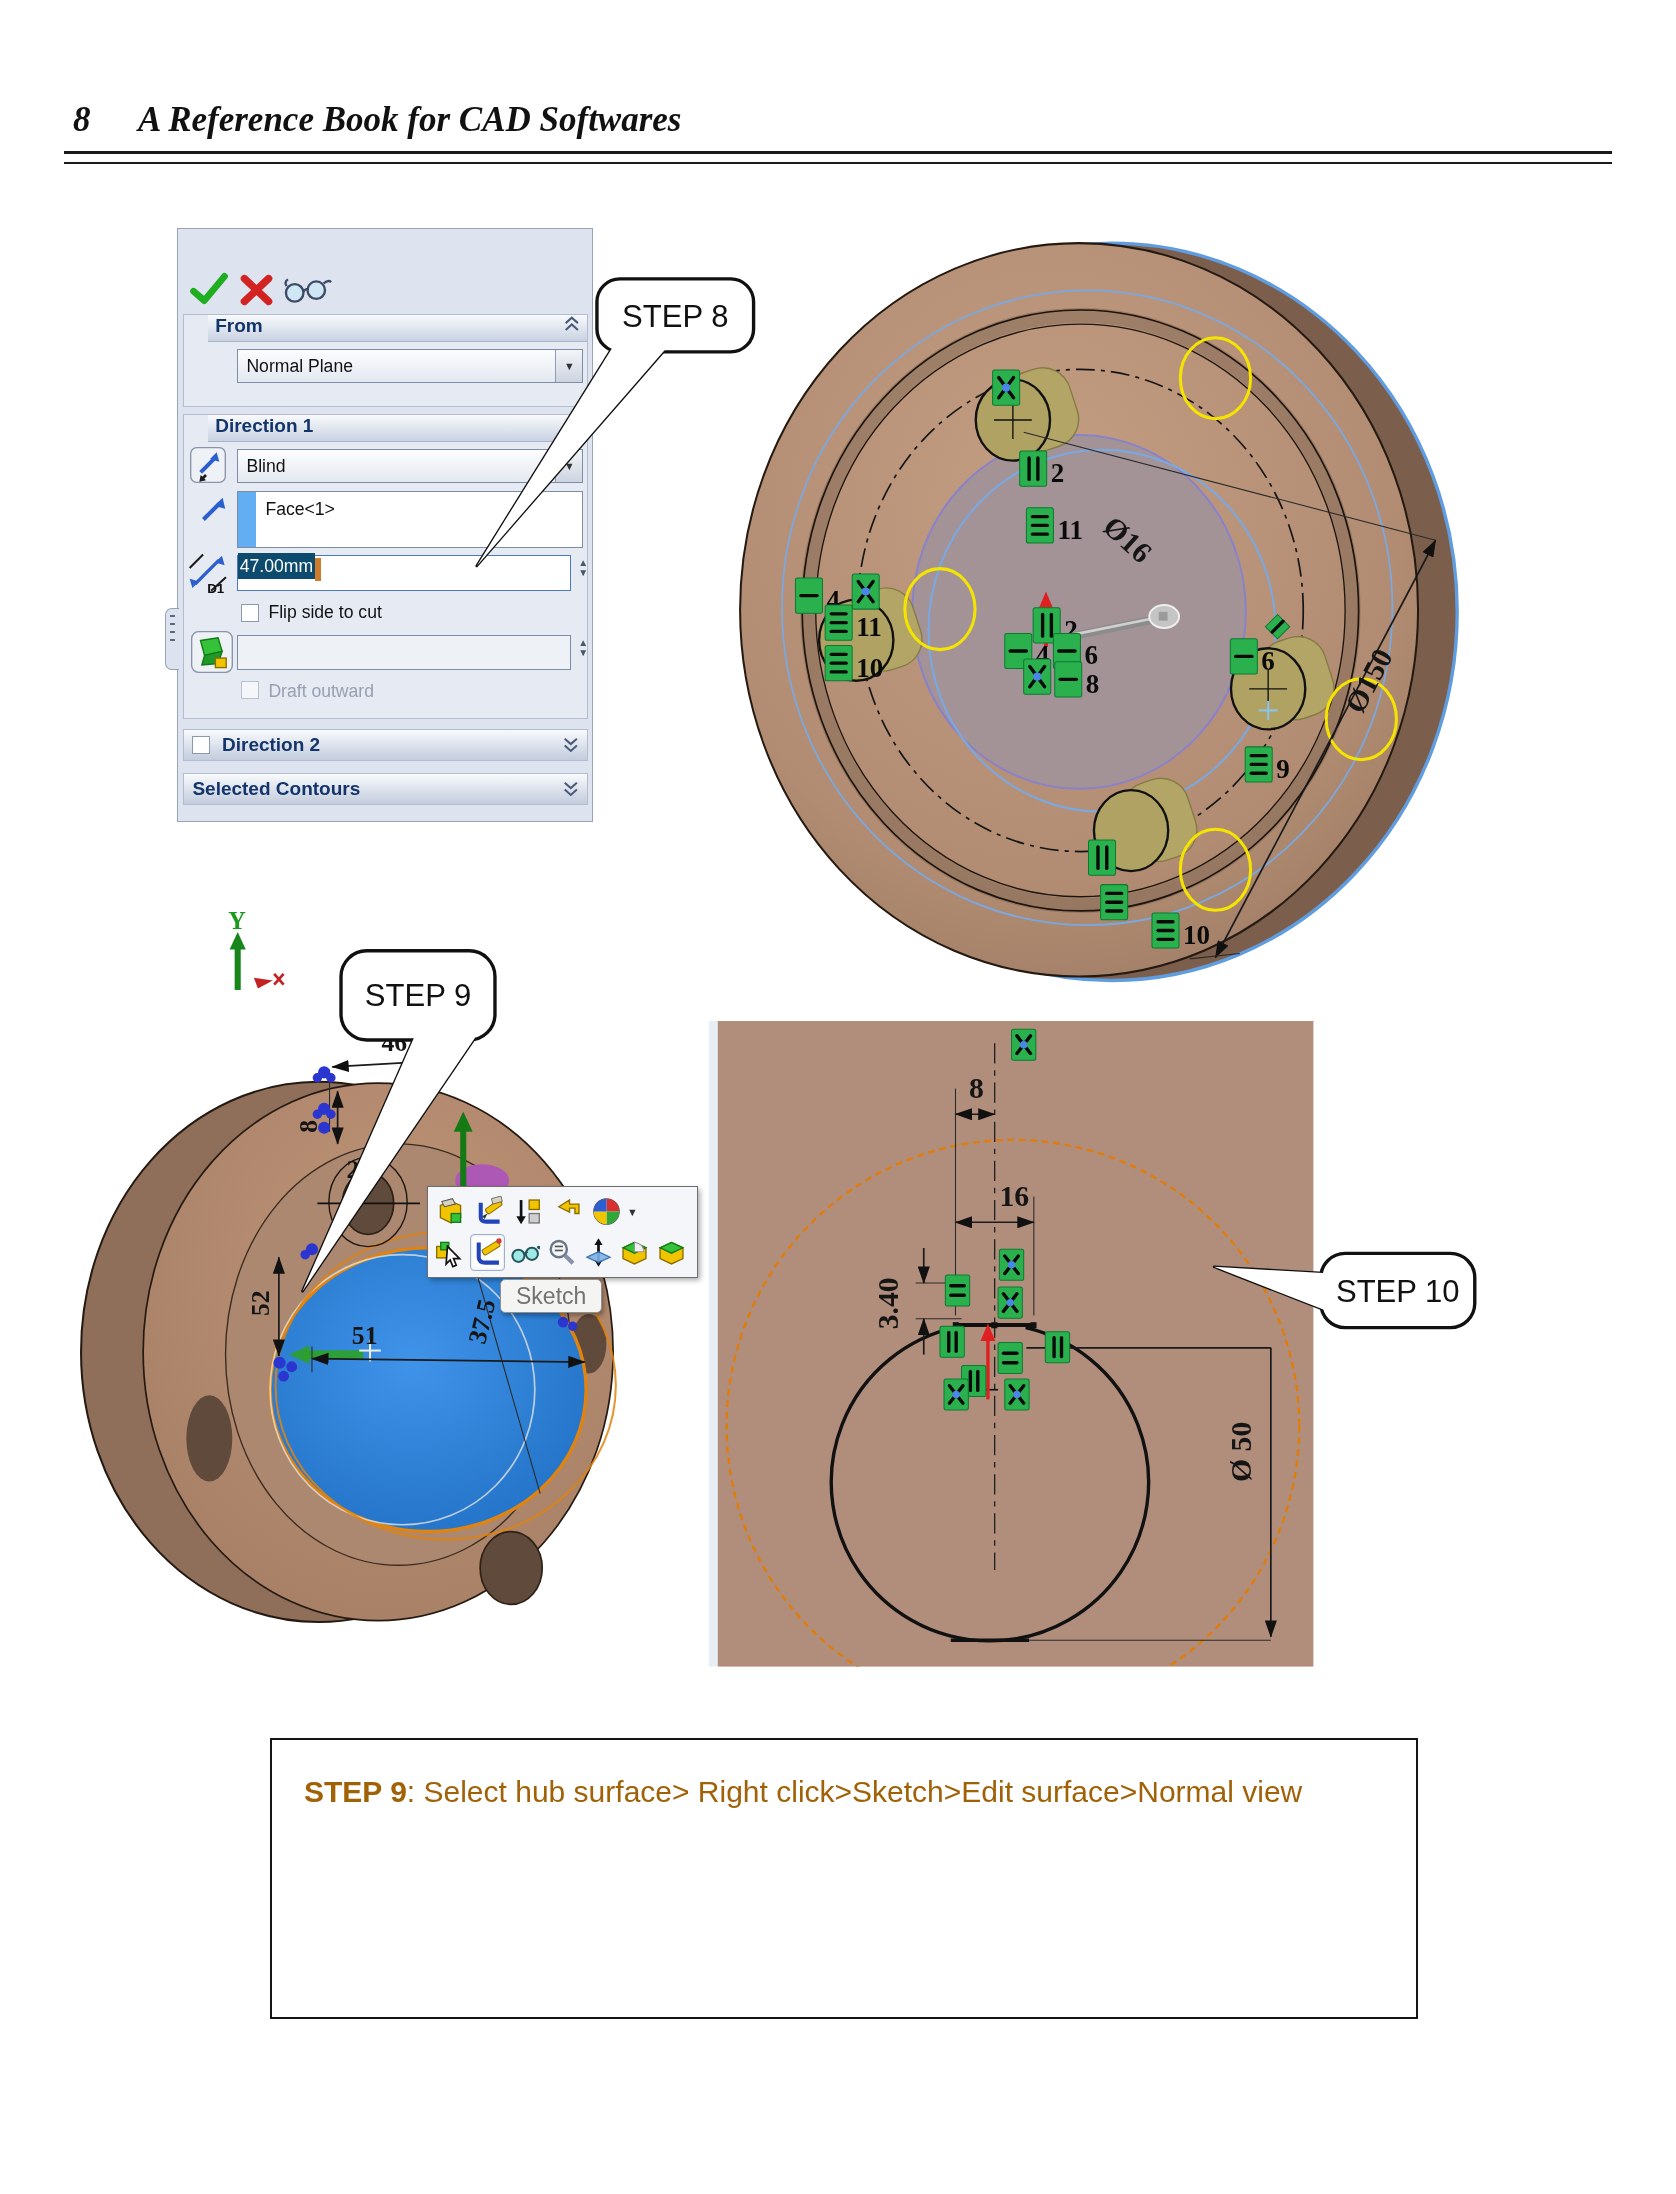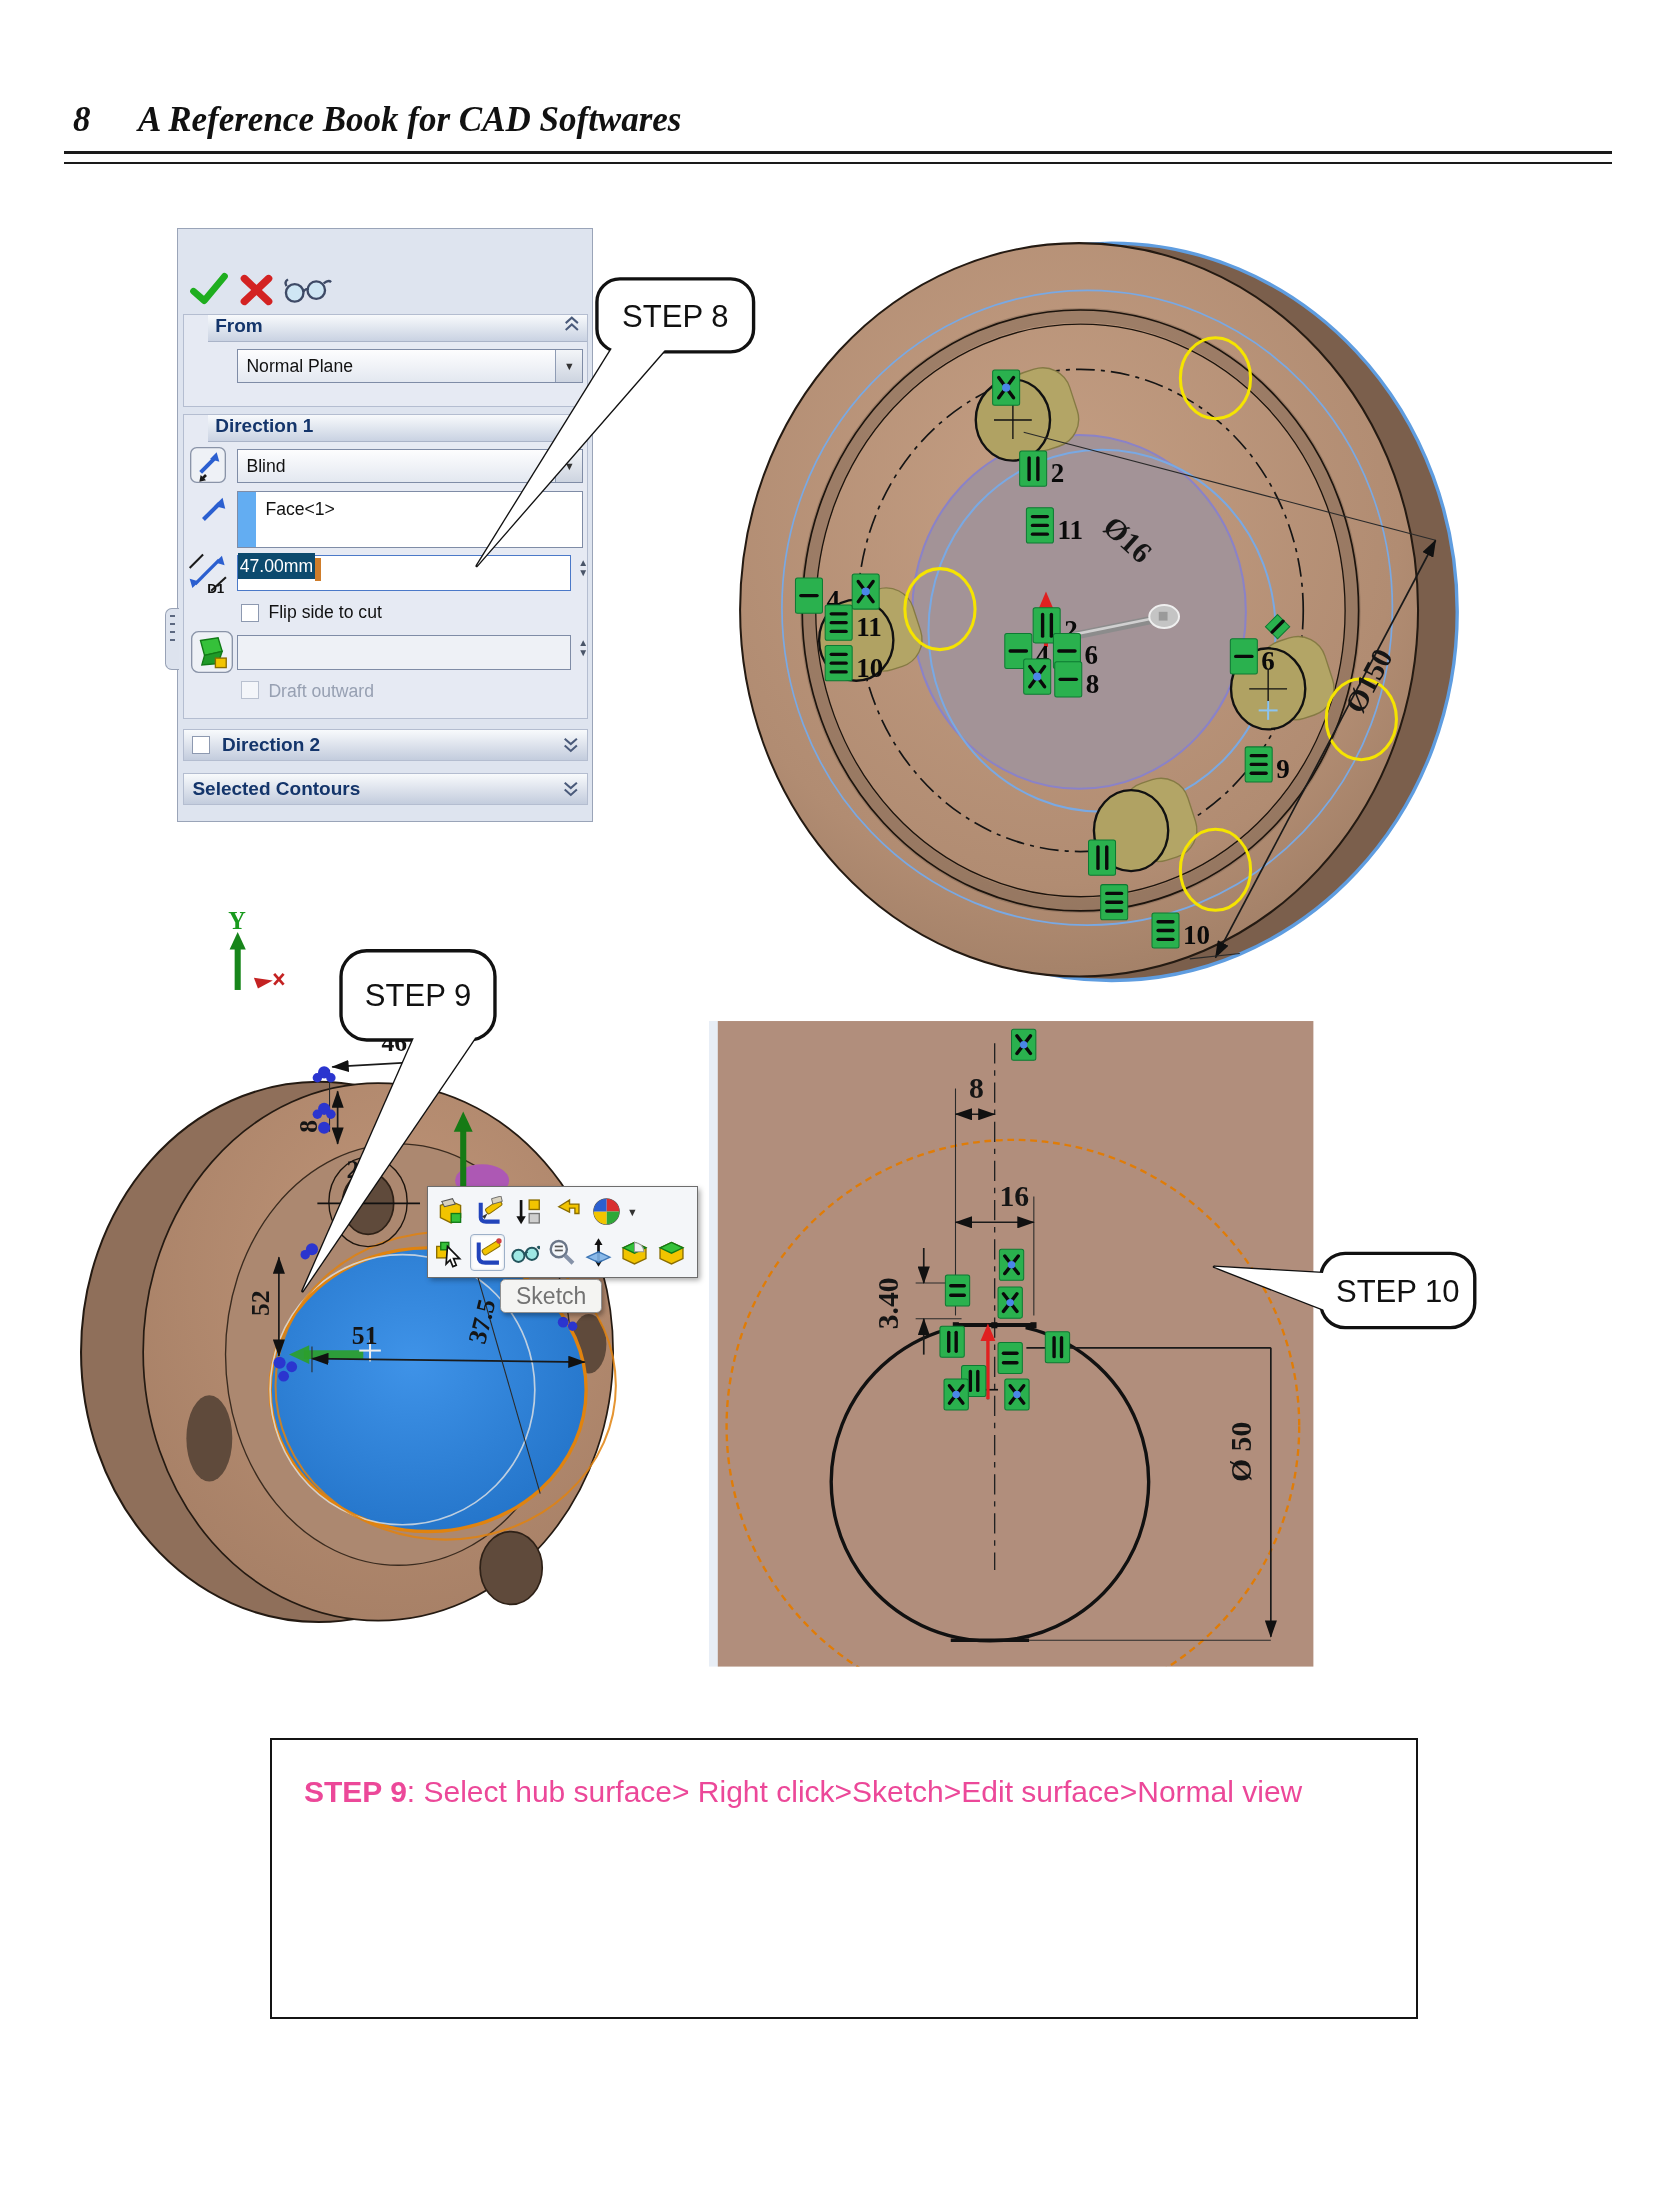--- a/index.html
+++ b/index.html
@@ -35,21 +35,21 @@
 
   
   .ctb{left:427px;top:1186px;width:271px;height:92px;background:#f4f6f9;border:1.4px solid #6d6d6d;box-shadow:2.7px 3.4px 5.4px rgba(0,0,0,.35);box-sizing:border-box;padding:4px 5.4px;}
   .ctb-row{display:flex;align-items:center;height:41px;}
   .ctb-cell{width:35px;height:35px;display:flex;align-items:center;justify-content:center;margin-right:4px;}
   .ctb-cell.active{background:#fdfdfd;border:1.4px solid #9db0c8;border-radius:4px;box-shadow:inset 0 0 2.7px #cfd8e4;}
   .ctb-caret{font-size:10.8px;color:#333;margin-left:-1.4px;}
   .tooltip{left:500px;top:1279px;background:#f4f4f2;border:1.4px solid #8f8f8f;border-radius:5.4px;box-shadow:2px 2.7px 4px rgba(0,0,0,.3);padding:2.7px 15px;font:23px "Liberation Sans",sans-serif;color:#737373;}
 
   
-  .instr{left:270px;top:1738px;width:1148px;height:281px;border:2.7px solid #141414;box-sizing:border-box;padding:28px 32px;font:30px "Liberation Sans",sans-serif;color:#ec4899;line-height:1.6;}
+  .instr{left:270px;top:1738px;width:1148px;height:281px;border:2.7px solid #141414;box-sizing:border-box;padding:28px 32px;font:30px "Liberation Sans",sans-serif;color:#a16207;line-height:1.6;}
   .instr p{margin:0;}
   .instr p + p{margin-top:36px;}
   .instr b{font-weight:bold;}
 
   
   svg text{user-select:none;}
   .bdg{fill:#2ab14e;stroke:#0d7a32;stroke-width:1.5;}
   .bgl{stroke:#0a0a0a;stroke-width:5;stroke-linecap:round;}
   .blab{font:bold 40px "Liberation Serif",serif;fill:#0a0a0a;}
   .dimt{font:bold 44px "Liberation Serif",serif;fill:#151515;text-anchor:middle;}

